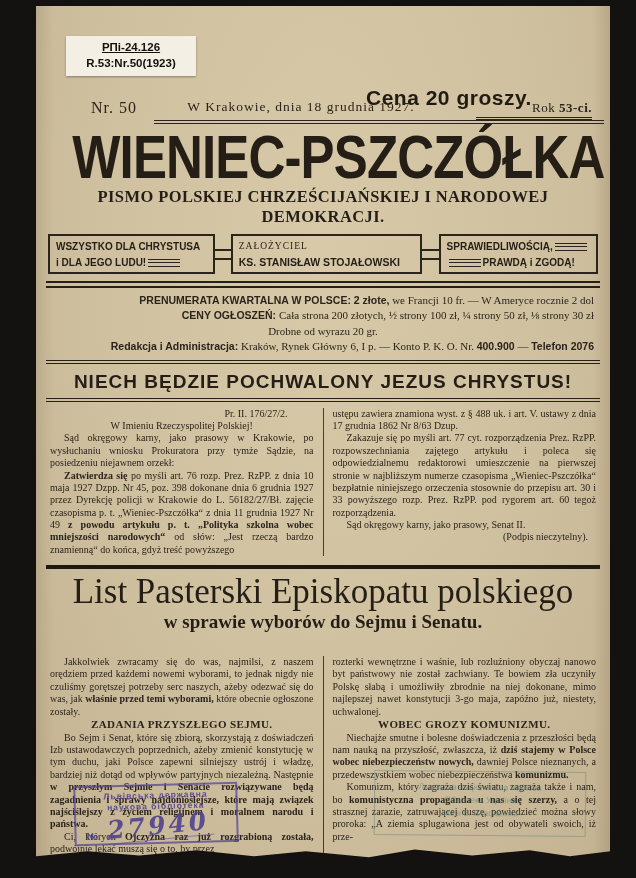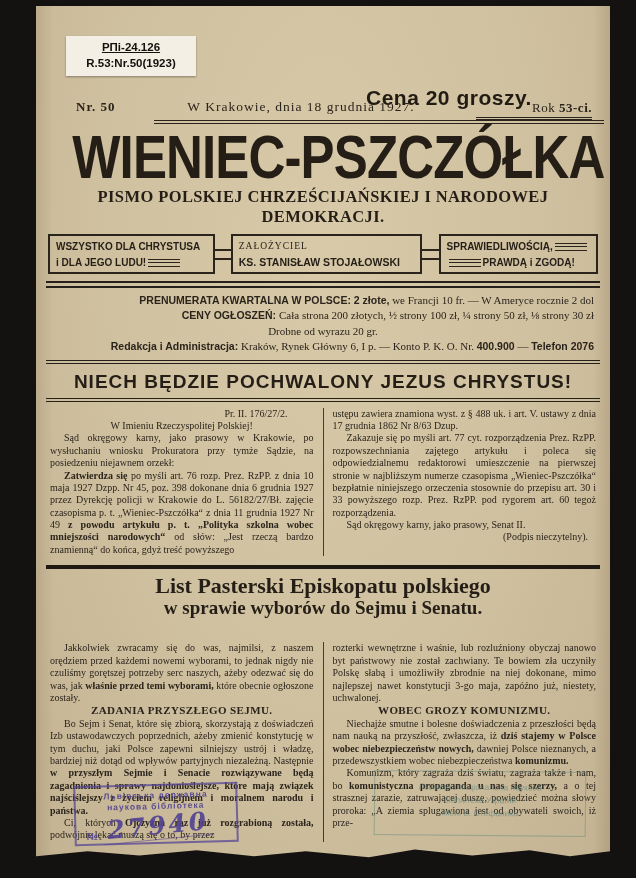--- a/index.html
+++ b/index.html
@@ -24,21 +24,21 @@
     background:#f3efe4;box-shadow:0 1px 2px rgba(0,0,0,.35);
     font-family:"Liberation Sans","DejaVu Sans",sans-serif;
     font-weight:bold;font-size:11.5px;line-height:1.35;color:#14110d;text-align:center;
   }
   .sticker .u{text-decoration:underline;}
   .price{
     position:absolute;top:80px;left:330px;width:230px;text-align:left;
     font-family:"Liberation Sans","DejaVu Sans",sans-serif;
     font-weight:bold;font-size:21px;letter-spacing:.5px;color:#211b13;
   }
-  .issue{position:absolute;left:40px;top:93px;font-size:13px;font-weight:bold;letter-spacing:1px;}
+  .issue{position:absolute;left:55px;top:93px;font-size:16px;font-weight:normal;letter-spacing:1px;}
   .dateline{position:absolute;left:120px;top:93px;width:290px;text-align:center;font-size:13.5px;letter-spacing:1px;}
   .volume{position:absolute;left:440px;top:94px;width:116px;text-align:right;font-size:13px;letter-spacing:.5px;
     border-bottom:3px double #2b241c;padding-bottom:1px;}
   .header-rule{position:absolute;left:118px;right:6px;top:114px;height:2px;
     border-top:1px solid #2b241c;border-bottom:1px solid #2b241c;}
 
   
   .content{padding-top:122px;}
   .masthead{text-align:center;line-height:1;height:58px;}
   .masthead-title{
@@ -77,21 +77,21 @@
   .col-r{padding-left:9px;}
   .cols p{margin:0;text-indent:14px;}
   .cols p.noindent{text-indent:0;}
   .cols p.ref{text-align:right;text-indent:0;padding-right:26px;}
   .cols p.salutation{text-align:center;text-indent:0;}
   .cols p.sig{text-align:right;text-indent:0;padding-right:8px;}
   .colhead{text-align:center;font-weight:bold;font-size:11px;letter-spacing:.4px;margin:4px 0 2px;text-indent:0 !important;}
 
   .big-rule{margin:9px 10px 5px;height:4px;background:#1e1913;}
 
-  .pastoral-title{text-align:center;font-weight:bold;font-size:22px;line-height:1.05;color:#241e16;}
+  .pastoral-title{text-align:center;font-weight:normal;font-size:35px;line-height:1.05;color:#241e16;}
   .pastoral-sub{text-align:center;font-weight:bold;font-size:19px;margin-top:0;color:#241e16;}
   .pastoral .cols{margin-top:17px;}
 
   
   .stamp-bl{
     position:absolute;left:38px;bottom:14px;transform:rotate(-1.6deg);
     border:2px solid rgba(86,70,150,.75);padding:4px 10px 2px;min-width:140px;
     color:rgba(80,64,145,.9);font-family:"Liberation Sans","DejaVu Sans",sans-serif;
     font-weight:bold;text-align:center;
   }

